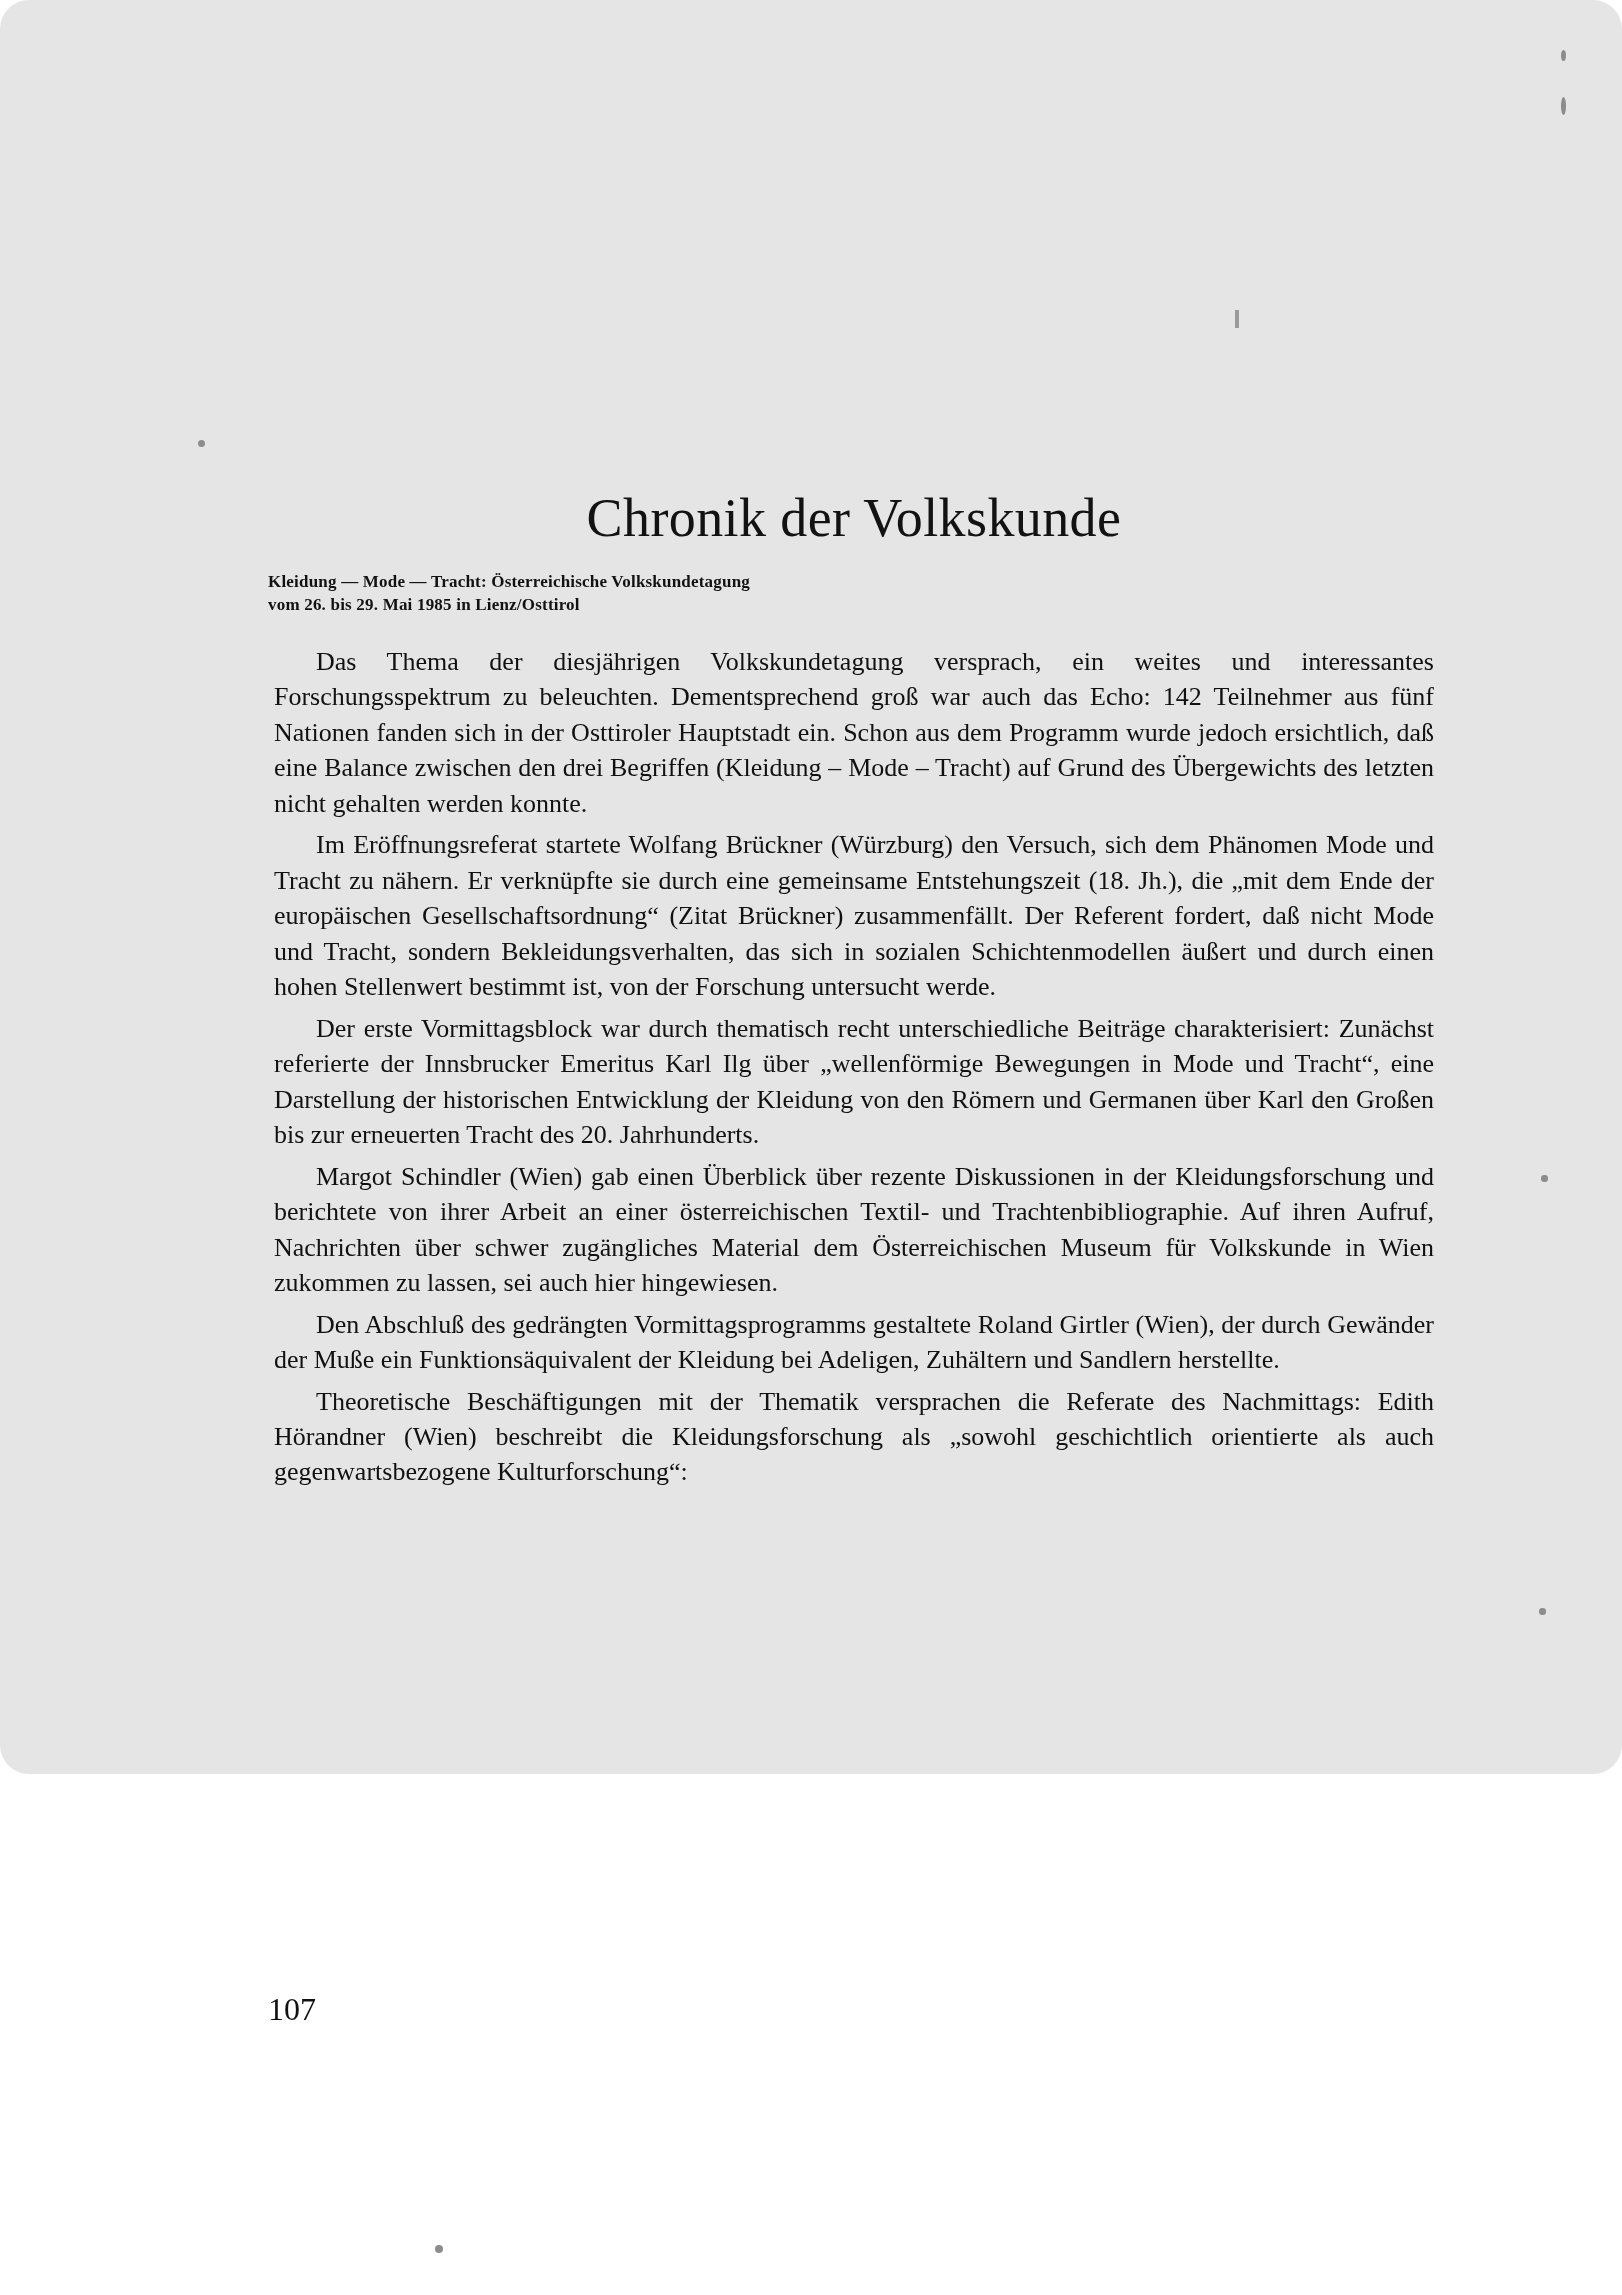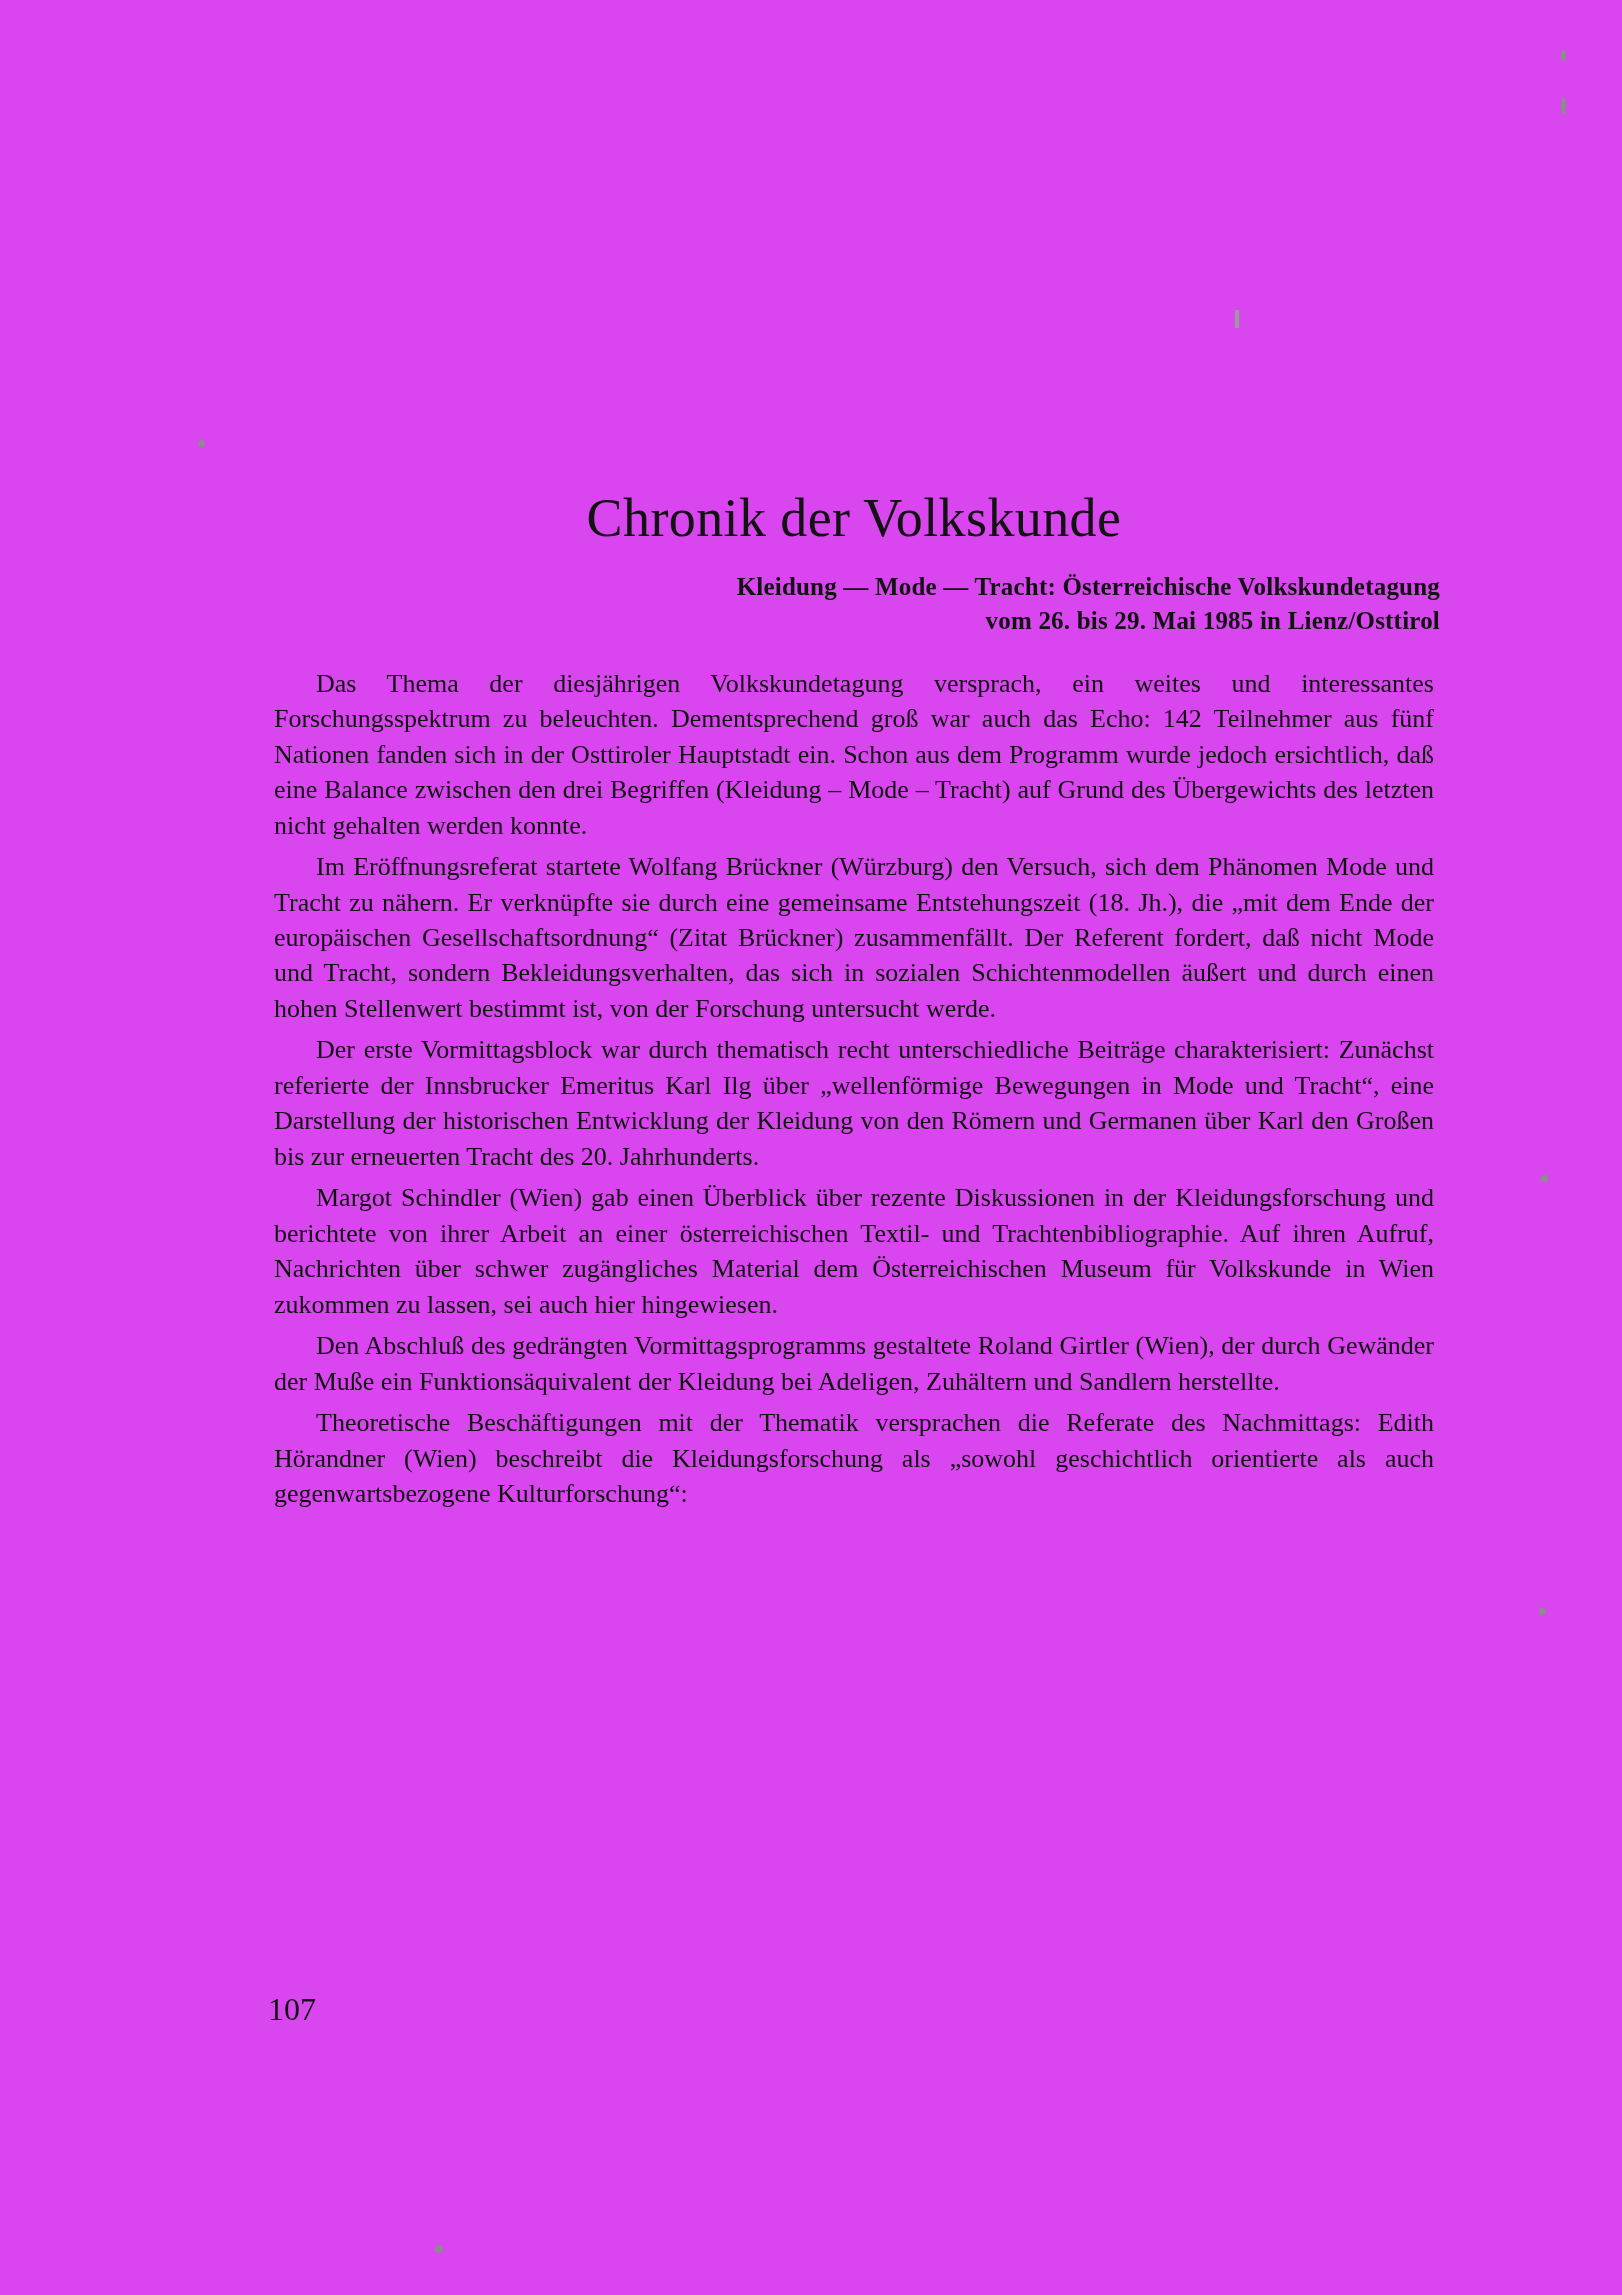--- a/index.html
+++ b/index.html
@@ -13,43 +13,44 @@
     position: relative;
     font-family: "Liberation Serif", serif;
     color: #0d0d0d;
     overflow: hidden;
   }
   .page {
     position: absolute;
     left: 0;
     top: 0;
     width: 1622px;
-    height: 2295px;
-    background: #d946ef;
+    height: 1774px;
+    background: #e5e5e5;
+    border-radius: 29px;
   }
   .content {
     position: absolute;
     left: 268px;
     top: 487px;
     width: 1172px;
   }
   .doc-title {
     font-family: "Liberation Serif", serif;
     font-size: 54px;
     font-weight: 400;
     text-align: center;
     letter-spacing: 0.4px;
     margin: 0 0 21px 0;
     color: #121212;
   }
   .subtitle {
     font-family: "Liberation Serif", serif;
-    font-size: 25px;
+    font-size: 17px;
     font-weight: bold;
-    text-align: right;
+    text-align: left;
     line-height: 1.36;
     margin: 0 0 27.6px 0;
     color: #121212;
     letter-spacing: 0.2px;
   }
   .body-text p {
     font-size: 26px;
     line-height: 1.365;
     text-align: justify;
     margin: 6px;

